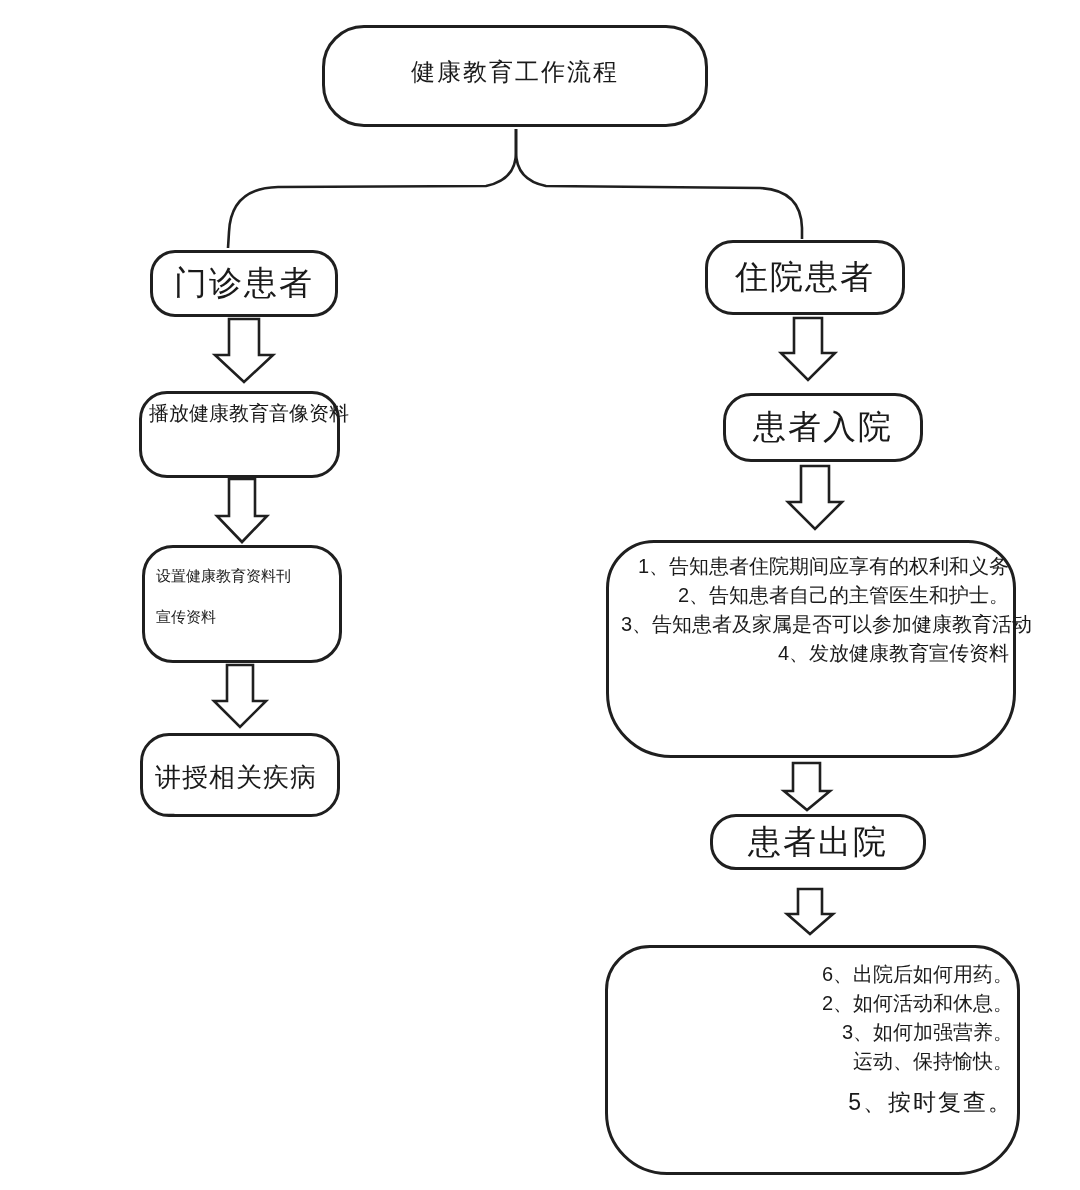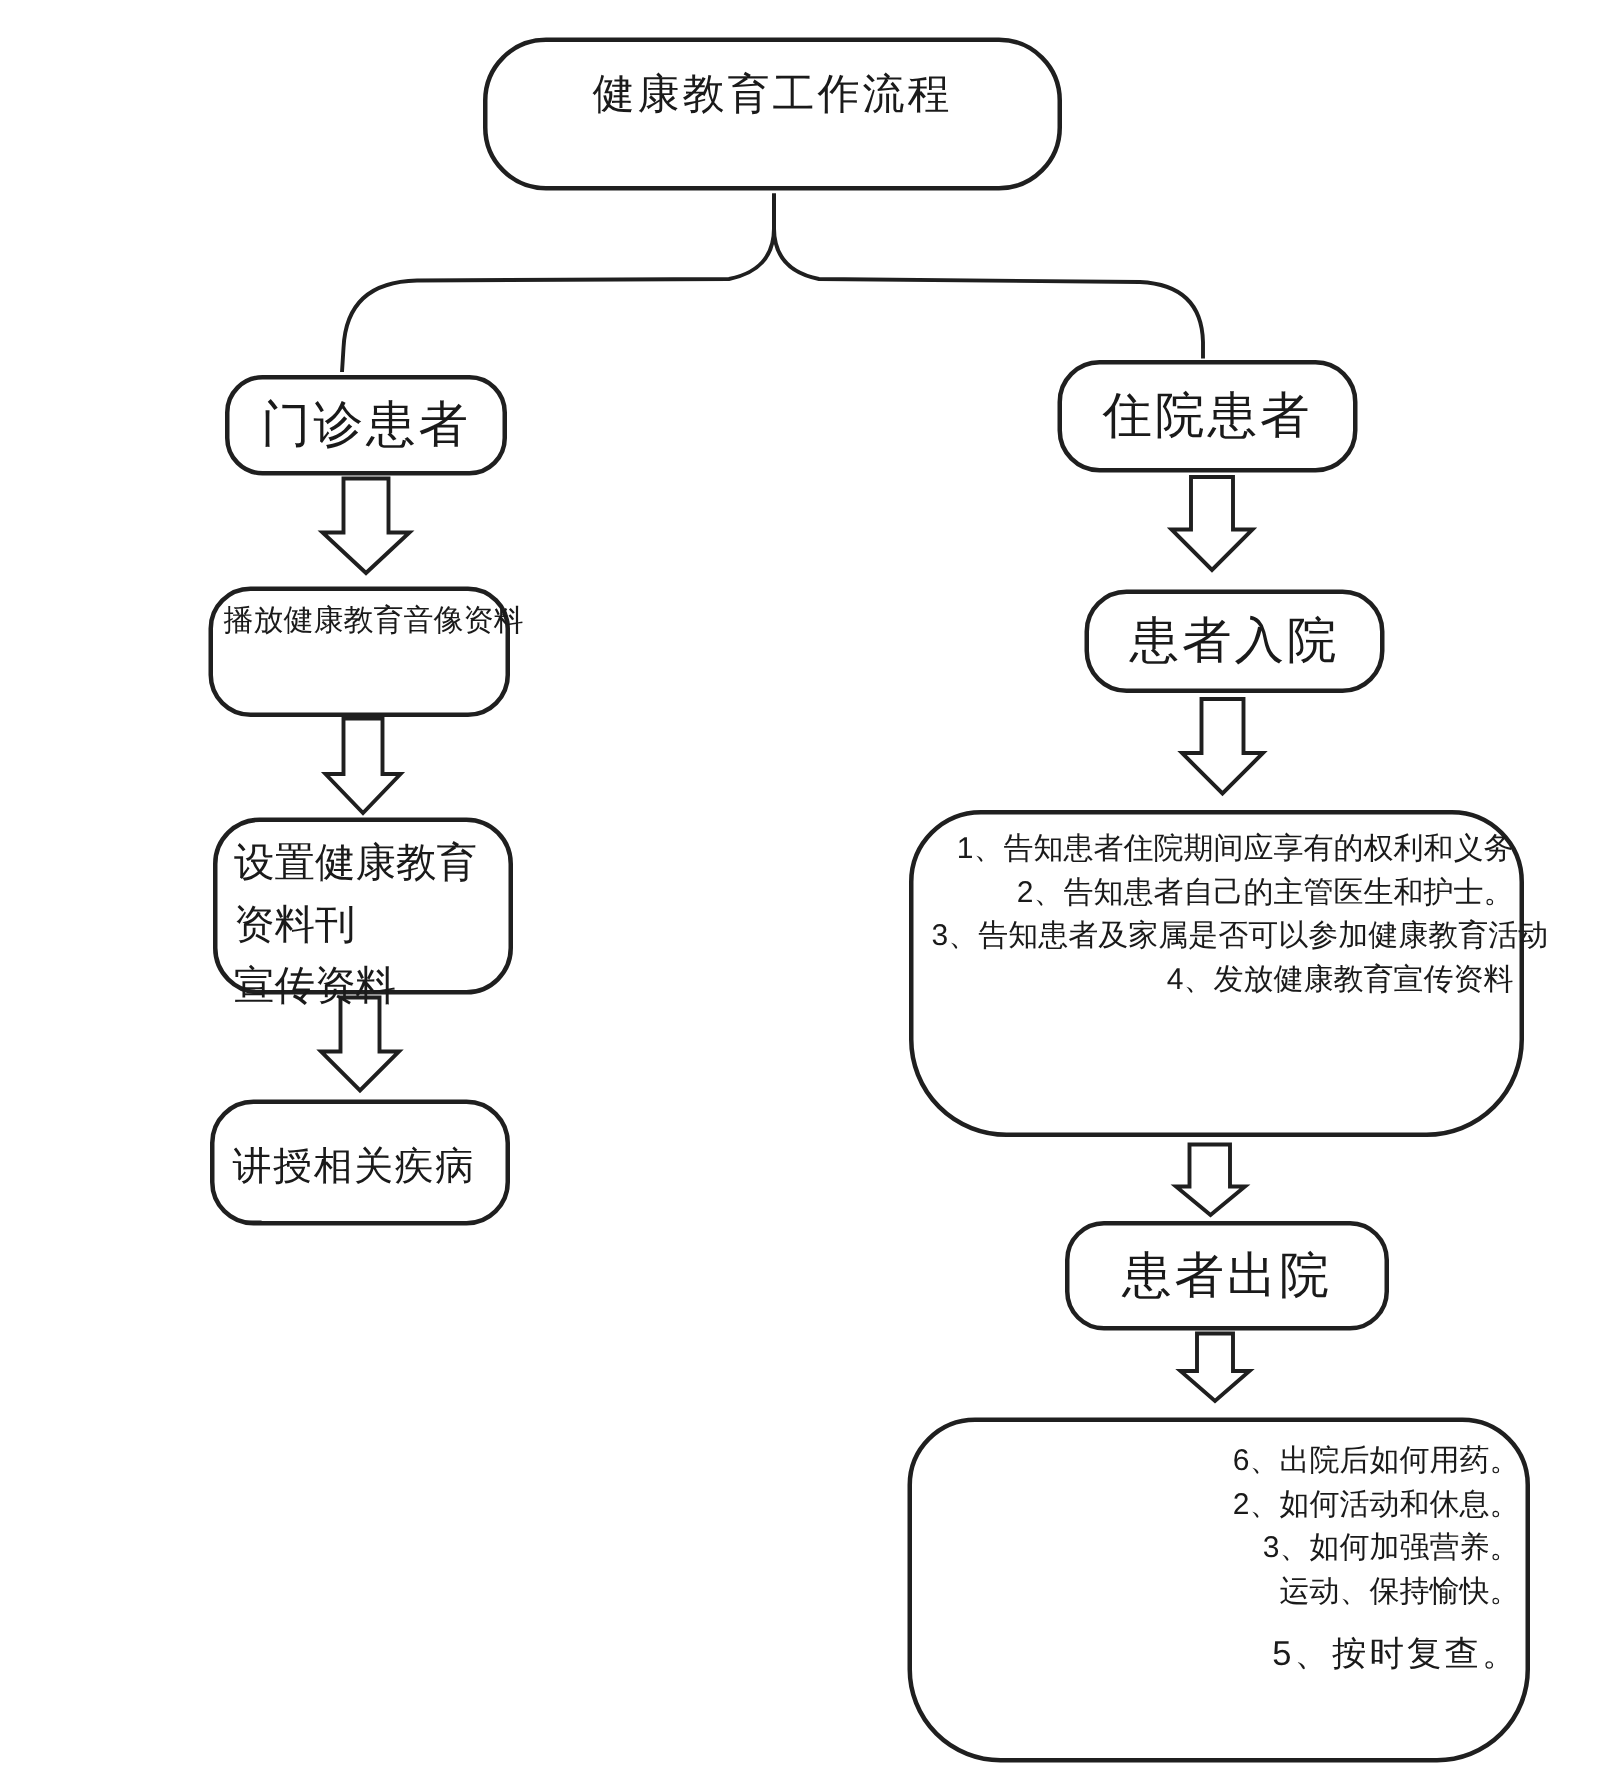--- a/index.html
+++ b/index.html
@@ -16,32 +16,32 @@
     position:absolute;
     border:3px solid #1f1f1f;
     background:#ffffff;
     box-sizing:border-box;
     z-index:1;
   }
   .node.center{display:flex;align-items:center;justify-content:center;}
   .big-label{font-size:33px;letter-spacing:2px;white-space:nowrap;}
 
   .title-box{left:322px;top:25px;width:386px;height:102px;border-radius:42px;}
-  .title-box .t{margin-top:16px;font-size:28px;letter-spacing:2px;}
+  .title-box .t{margin-top:28px;font-size:24px;letter-spacing:2px;}
   .title-box{display:flex;justify-content:center;align-items:flex-start;}
 
   .outpatient-box{left:150px;top:250px;width:188px;height:67px;border-radius:25px;}
   .inpatient-box{left:705px;top:240px;width:200px;height:75px;border-radius:28px;}
   .admit-box{left:723px;top:393px;width:200px;height:69px;border-radius:28px;}
-  .discharge-box{left:710px;top:814px;width:216px;height:73px;border-radius:26px;}
+  .discharge-box{left:710px;top:814px;width:216px;height:56px;border-radius:26px;}
 
   .av-box{left:139px;top:391px;width:201px;height:87px;border-radius:28px;
           font-size:20px;padding:6px 0 0 7px;white-space:nowrap;}
   .rack-box{left:142px;top:545px;width:200px;height:118px;border-radius:31px;
-          font-size:27px;line-height:41px;padding:7px 0 0 11px;}
+          font-size:15px;line-height:41px;padding:7px 0 0 11px;}
   .teach-box{left:140px;top:733px;width:200px;height:84px;border-radius:29px;
           font-size:26px;line-height:48px;padding:17px 0 0 12px;overflow:hidden;letter-spacing:1px;}
 
   .admission-info-box{left:606px;top:540px;width:410px;height:218px;
           border-radius:48px 48px 65px 65px;
           font-size:20px;line-height:29px;padding:9px 4px 0 12px;}
   .discharge-info-box{left:605px;top:945px;width:415px;height:230px;
           border-radius:45px 45px 62px 62px;
           font-size:20px;line-height:29px;padding:12px 4px 0 13px;}
   .info-line{white-space:nowrap;text-align:right;}

